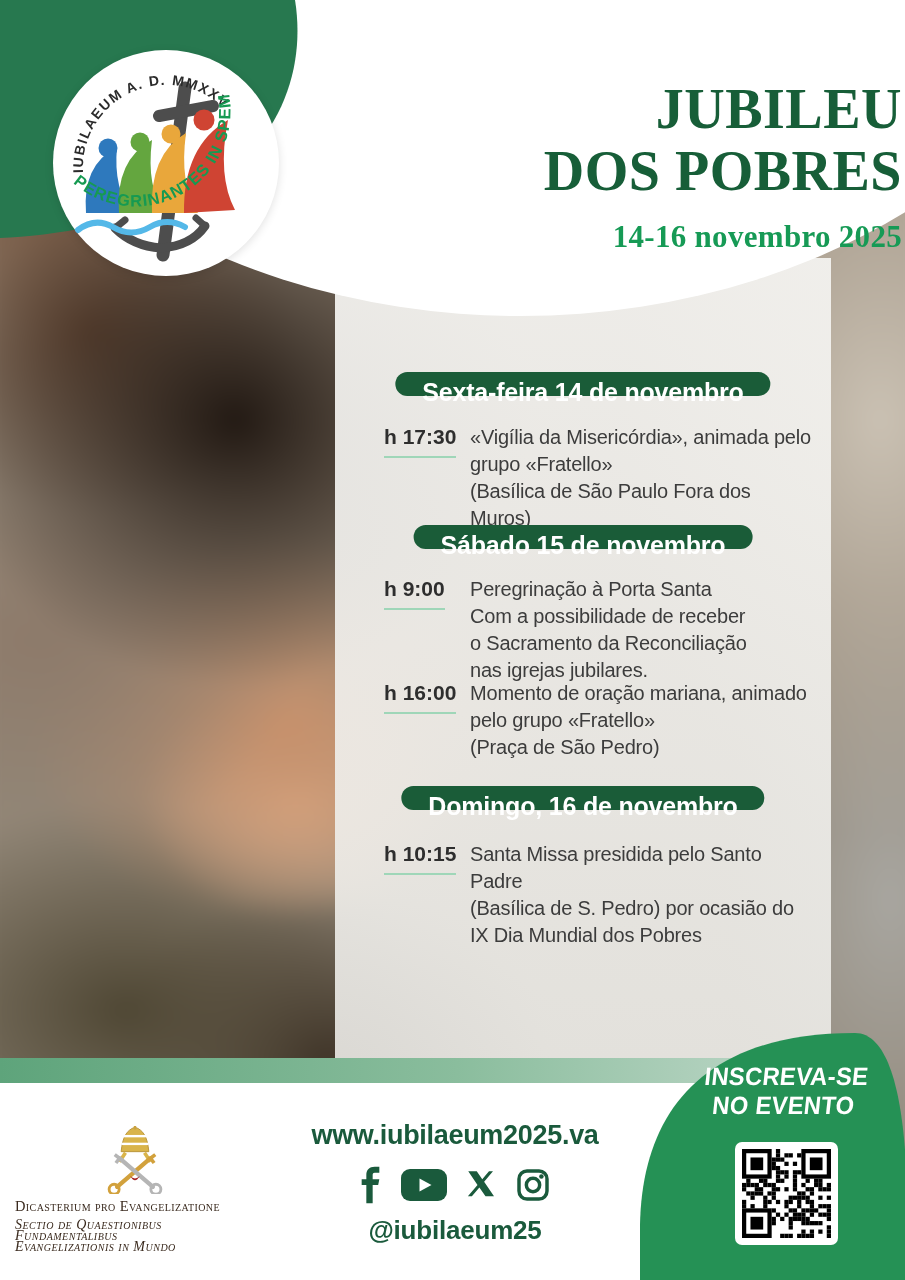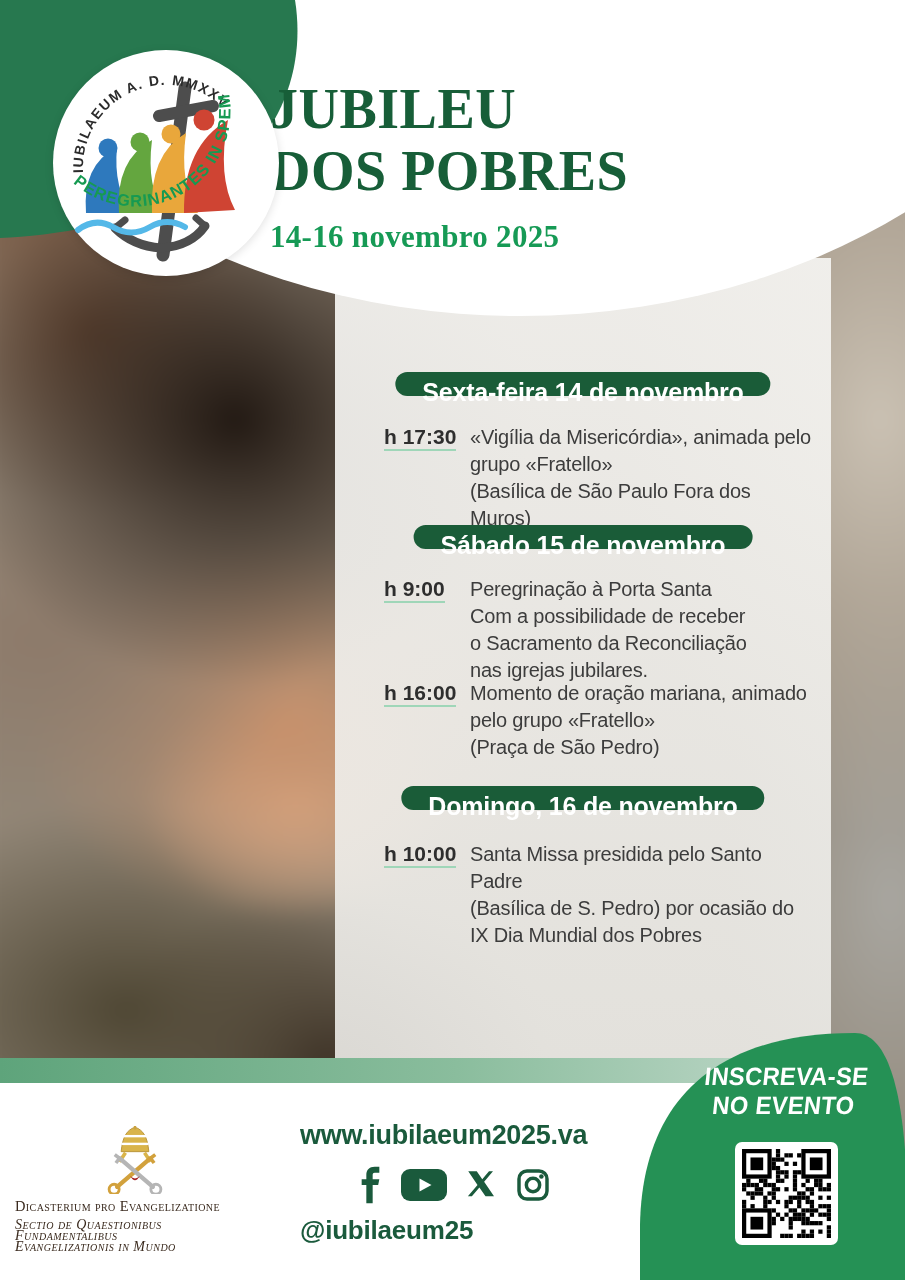--- a/index.html
+++ b/index.html
@@ -25,51 +25,51 @@
 
   
   .panel{position:absolute;left:335px;top:258px;width:496px;height:800px;
          background:linear-gradient(180deg,rgba(243,242,239,0.95) 0%,rgba(236,235,231,0.90) 100%);}
   .pill{position:absolute;left:50%;transform:translateX(-50%);height:24px;line-height:40px;
         background:#1a5c38;color:#ffffff;border-radius:21px;padding:0 27px;white-space:nowrap;
         font-size:25px;font-weight:bold;letter-spacing:-0.2px;}
   .event{position:absolute;left:49px;right:16px;display:flex;gap:19px;align-items:flex-start;}
   .time{flex:none;width:67px;padding-top:1px;}
   .time span{display:inline-block;font-size:21px;font-weight:bold;color:#2e2e2e;
-             border-bottom:2px solid #9fd6b8;white-space:nowrap;}
+             padding-bottom:7px;border-bottom:2px solid #9fd6b8;white-space:nowrap;}
   .desc{font-size:20px;line-height:27px;color:#3c3c3c;letter-spacing:-0.2px;white-space:pre-line;}
 
   
   .white-curve{position:absolute;left:-100px;top:-644px;width:1240px;height:960px;
                background:#ffffff;border-radius:50%;}
   .green-blob-top{position:absolute;left:0;top:0;}
   .badge{position:absolute;left:53px;top:50px;width:226px;height:226px;}
   .badge .disc{position:absolute;inset:0;background:#ffffff;border-radius:50%;
                box-shadow:0 2px 10px rgba(0,0,0,0.12);}
   .badge svg{position:absolute;inset:0;}
 
   
-  .title-block{position:absolute;left:270px;top:78px;width:632px;text-align:left;
+  .title-block{position:absolute;left:270px;top:78px;width:632px;text-align:right;
                font-family:"Liberation Serif",serif;}
   .title-line{font-size:56px;line-height:62px;font-weight:bold;color:#175e38;letter-spacing:0.5px;}
   .dates{margin-top:17px;font-size:31px;font-weight:bold;color:#169a55;letter-spacing:0.3px;}
 
   
   .green-bar{position:absolute;left:0;top:1058px;width:831px;height:25px;
              background:linear-gradient(90deg,#5ea47b 0%,#8abd9d 55%,#c2d9cb 100%);}
   .footer-white{position:absolute;left:0;top:1083px;width:831px;height:197px;background:#ffffff;}
 
   .dicastery{position:absolute;left:15px;top:1126px;width:240px;text-align:left;color:#3a2a1e;}
   .dicastery .emblem{display:block;margin:0 auto 4px auto;}
   .dicastery .name{font-family:"Liberation Serif",serif;font-variant:small-caps;
                    font-size:14.5px;letter-spacing:0.4px;}
   .dicastery .sub{font-family:"Liberation Serif",serif;font-variant:small-caps;font-style:italic;
                   font-size:14px;line-height:11px;letter-spacing:0.5px;margin-top:4px;}
 
-  .footer-center{position:absolute;left:300px;top:1120px;width:310px;color:#1a5a3c;}
+  .footer-center{position:absolute;left:300px;top:1120px;width:310px;text-align:center;color:#1a5a3c;}
   .website{font-size:27px;font-weight:bold;letter-spacing:-0.3px;}
   .social-row{margin-top:14px;display:flex;justify-content:center;align-items:center;gap:20px;height:40px;}
   .handle{margin-top:10px;font-size:26px;font-weight:bold;letter-spacing:-0.2px;}
 
   .register-blob{position:absolute;left:0;top:0;}
   .register-text{position:absolute;left:660px;top:1062px;width:250px;text-align:center;z-index:6;
                  color:#ffffff;font-size:25px;line-height:29px;font-weight:bold;
                  transform:skewX(-6deg) scaleX(0.95);letter-spacing:0.3px;}
   .qr{position:absolute;left:735px;top:1142px;width:103px;height:103px;background:#ffffff;
       border-radius:7px;z-index:6;display:flex;align-items:center;justify-content:center;}
@@ -107,21 +107,21 @@
     </div>
     <div class="event" style="top:422px">
       <div class="time"><span>h 16:00</span></div>
       <div class="desc">Momento de oração mariana, animado
 pelo grupo «Fratello»
 (Praça de São Pedro)</div>
     </div>
 
     <div class="pill" style="top:528px">Domingo, 16 de novembro</div>
     <div class="event" style="top:583px">
-      <div class="time"><span>h 10:00</span></div>
+      <div class="time"><span>h 10:15</span></div>
       <div class="desc">Santa Missa presidida pelo Santo Padre
 (Basílica de S. Pedro) por ocasião do
 IX Dia Mundial dos Pobres</div>
     </div>
   </div>
 
   <div class="white-curve"></div>
 
   <svg class="green-blob-top" width="330" height="245" viewBox="0 0 330 245">
     <path d="M0,0 L295,0 C306,68 282,150 192,195 C132,223 52,236 0,238 Z" fill="#27784f"></path>

